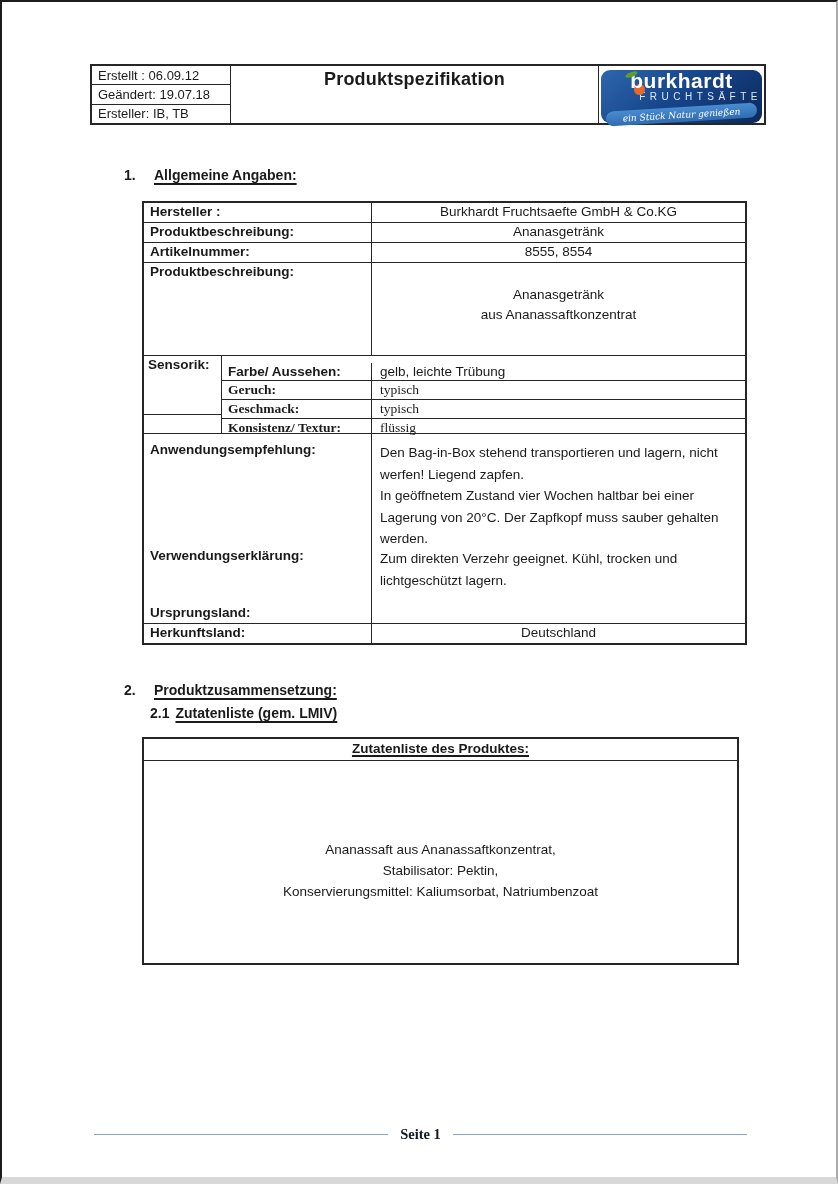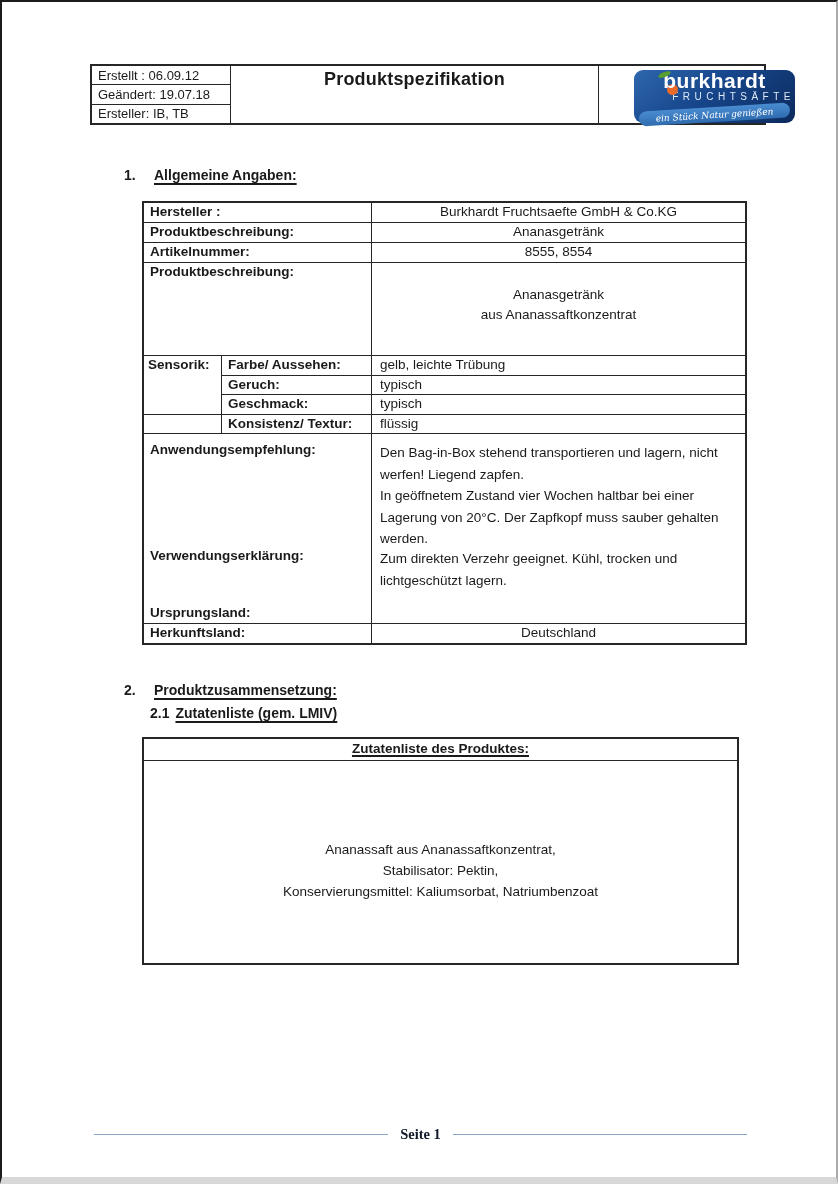--- a/index.html
+++ b/index.html
@@ -13,21 +13,21 @@
   
   .hdr{position:absolute;left:88px;top:62px;width:676px;height:61px;
        border:2px solid #262626;display:flex;box-sizing:border-box;background:#fff;}
   .hdr-meta{width:138px;display:flex;flex-direction:column;border-right:1px solid #262626;}
   .hdr-meta-row{flex:1;display:flex;align-items:center;padding-left:6px;font-size:13px;white-space:nowrap;}
   .hdr-meta-row + .hdr-meta-row{border-top:1px solid #262626;}
   .hdr-title-cell{flex:1;text-align:center;}
   .doc-title{font-size:18px;font-weight:bold;margin-top:3px;letter-spacing:.2px;}
   .hdr-logo-cell{width:166px;border-left:1px solid #262626;padding:2px;box-sizing:border-box;}
   .logo-box{width:100%;height:100%;border-radius:9px;position:relative;text-align:center;
-            background:linear-gradient(140deg,#2e67ac 0%,#17468c 45%,#0c2a5c 100%);margin-left:33px;}
+            background:linear-gradient(140deg,#2e67ac 0%,#17468c 45%,#0c2a5c 100%);}
   .logo-brand{color:#fff;font-weight:bold;font-size:21px;line-height:22px;margin-top:2px;
               position:relative;z-index:2;letter-spacing:.5px;}
   .logo-dot{position:absolute;left:33px;top:14px;width:11px;height:11px;border-radius:50%;
             background:#e8692a;z-index:1;}
   .logo-leaf{position:absolute;left:24px;top:2px;width:13px;height:5px;background:#5a9e2f;
              border-radius:80% 100% 80% 100%;transform:rotate(-24deg);z-index:3;}
   .logo-sub{color:#dce9f7;font-size:10px;letter-spacing:4.5px;line-height:10px;padding-left:5px;text-align:right;}
   .logo-ribbon{position:absolute;left:5px;right:5px;bottom:1px;height:15px;
                background:linear-gradient(180deg,#4a8cd0,#2f6cb0);border-radius:8px/7px;
                transform:rotate(-3.5deg);display:flex;align-items:center;justify-content:center;
@@ -47,23 +47,23 @@
   .gv{flex:1;text-align:center;padding:1px 6px;}
   .h19{height:19px}.h20{height:20px}.h93{height:93px}
   .gv-desc{padding-top:22px;line-height:20px;}
   
   .sens{display:flex;height:78px;border-top:1px solid #262626;box-sizing:border-box;}
   .sens-left{width:78px;border-right:1px solid #262626;box-sizing:border-box;
              display:flex;flex-direction:column;}
   .sens-left-top{height:59px;border-bottom:1px solid #262626;box-sizing:border-box;
                  font-weight:bold;padding:1px 4px;}
   .sens-left-bottom{flex:1;}
-  .sens-rows{flex:1;display:flex;flex-direction:column;}
+  .sens-rows{flex:1;display:flex;flex-direction:column;margin-top:7px;}
   .sens-row{flex:1;display:flex;box-sizing:border-box;}
-  .sens-row + .sens-row{border-top:1px solid #262626;}
+  .sens-row + .sens-row{border-top:1px solid #262626;font-family:Liberation Serif, serif;}
   .sens-label{width:150px;border-right:1px solid #262626;font-weight:bold;
               padding:1px 6px;box-sizing:border-box;white-space:nowrap;}
   .sens-val{flex:1;padding:1px 8px;}
   
   .bigrow{display:flex;height:171px;border-top:1px solid #262626;box-sizing:border-box;}
   .bigrow-left{width:228px;border-right:1px solid #262626;position:relative;box-sizing:border-box;}
   .bigrow-right{flex:1;position:relative;}
   .lbl-abs{position:absolute;left:6px;font-weight:bold;white-space:nowrap;}
   .txt-abs{position:absolute;left:8px;right:6px;line-height:21.5px;}
   .t0{top:8px}.t114{top:114px}

